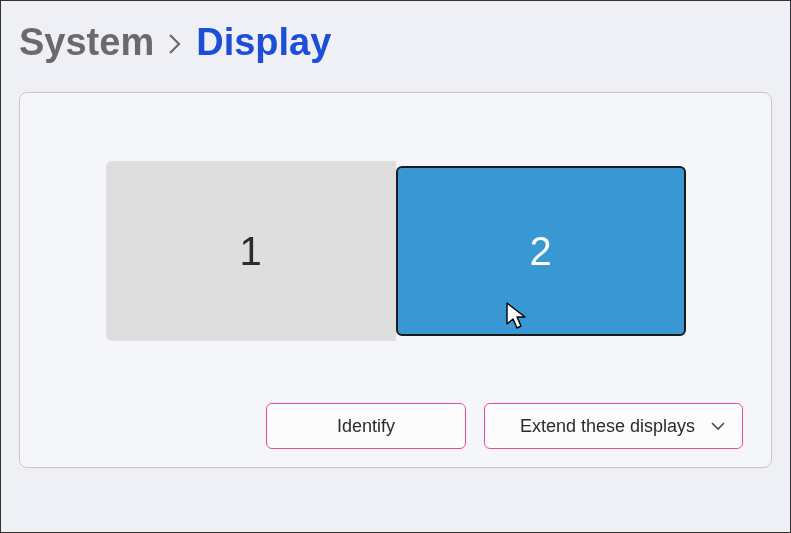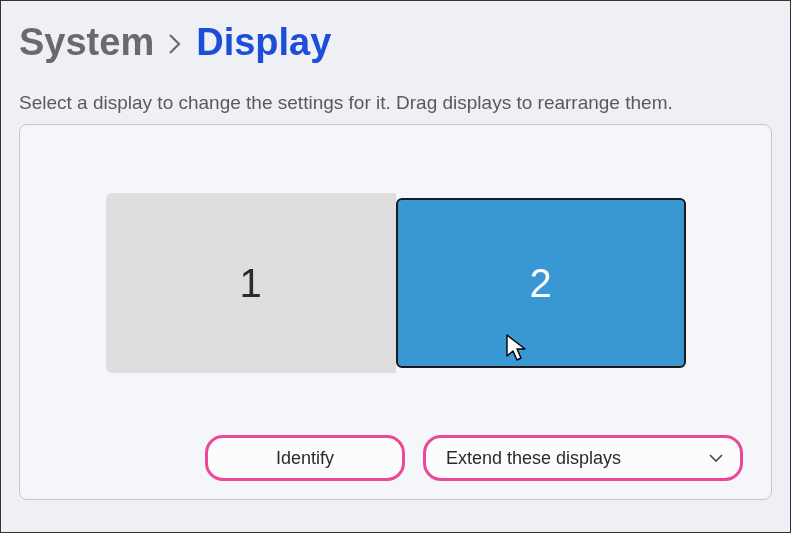--- a/index.html
+++ b/index.html
@@ -95,58 +95,57 @@
     }
     .controls-row {
       display: flex;
       justify-content: flex-end;
       gap: 18px;
       margin-top: 22px;
       padding-right: 6px;
     }
     .btn {
       background: #fcfcfd;
-      border: 3px solid #ec4899;
-      border-radius: 18px;
+      border: 1px solid #ec4899;
+      border-radius: 6px;
       font-size: 18px;
       color: #2b2b2b;
       height: 46px;
       display: flex;
       align-items: center;
       justify-content: center;
       cursor: pointer;
       font-family: inherit;
     }
     .btn-identify {
       width: 200px;
     }
     .btn-dropdown {
-      width: 320px;
+      width: 259px;
       justify-content: space-between;
-      padding: 0 16px 0 20px;
+      padding: 0 16px 0 35px;
     }
     .chevron {
       display: inline-flex;
     }
   </style>
 </head>
 <body>
 
 <div class="content">
   <div class="breadcrumb">
     <span class="breadcrumb-parent">System</span>
     <span class="breadcrumb-sep">
       <svg width="14" height="22" viewBox="0 0 14 22">
           <path d="M2 2 L11 11 L2 20" fill="none" stroke="#6a6a6a" stroke-width="2.2"></path>
         </svg>
     </span>
     <span class="breadcrumb-current">Display</span>
   </div>
 
-  <div class="hint">Select a display to change the settings for it. Drag displays to rearrange them.</div>
 
   <div class="arrange-panel">
     <div class="displays-area">
       <div class="monitor monitor-1">
         <span>1</span>
       </div>
       <div class="monitor monitor-2">
         <span>2</span>
         <span class="cursor">
           <svg width="22" height="28" viewBox="0 0 22 28">

